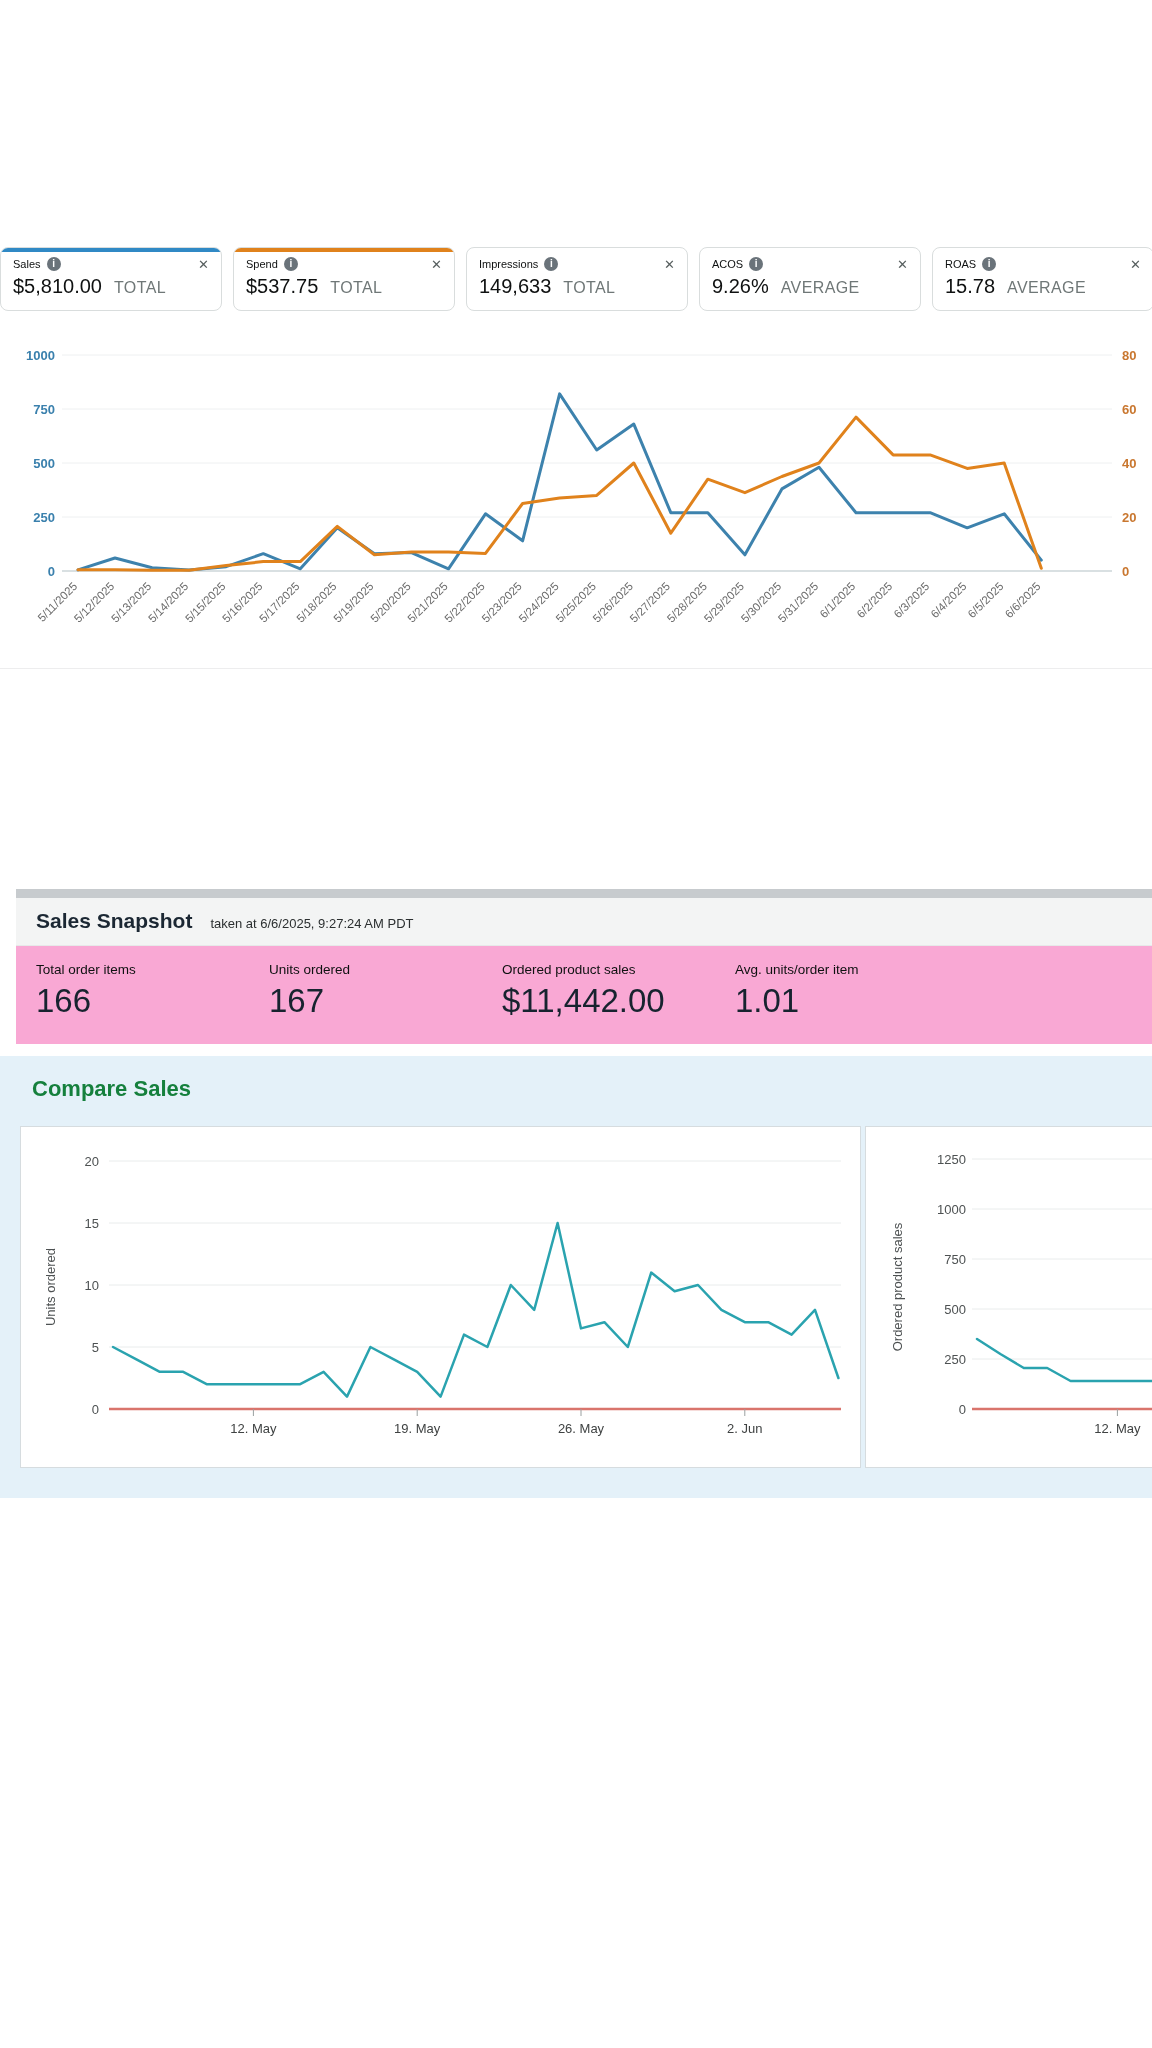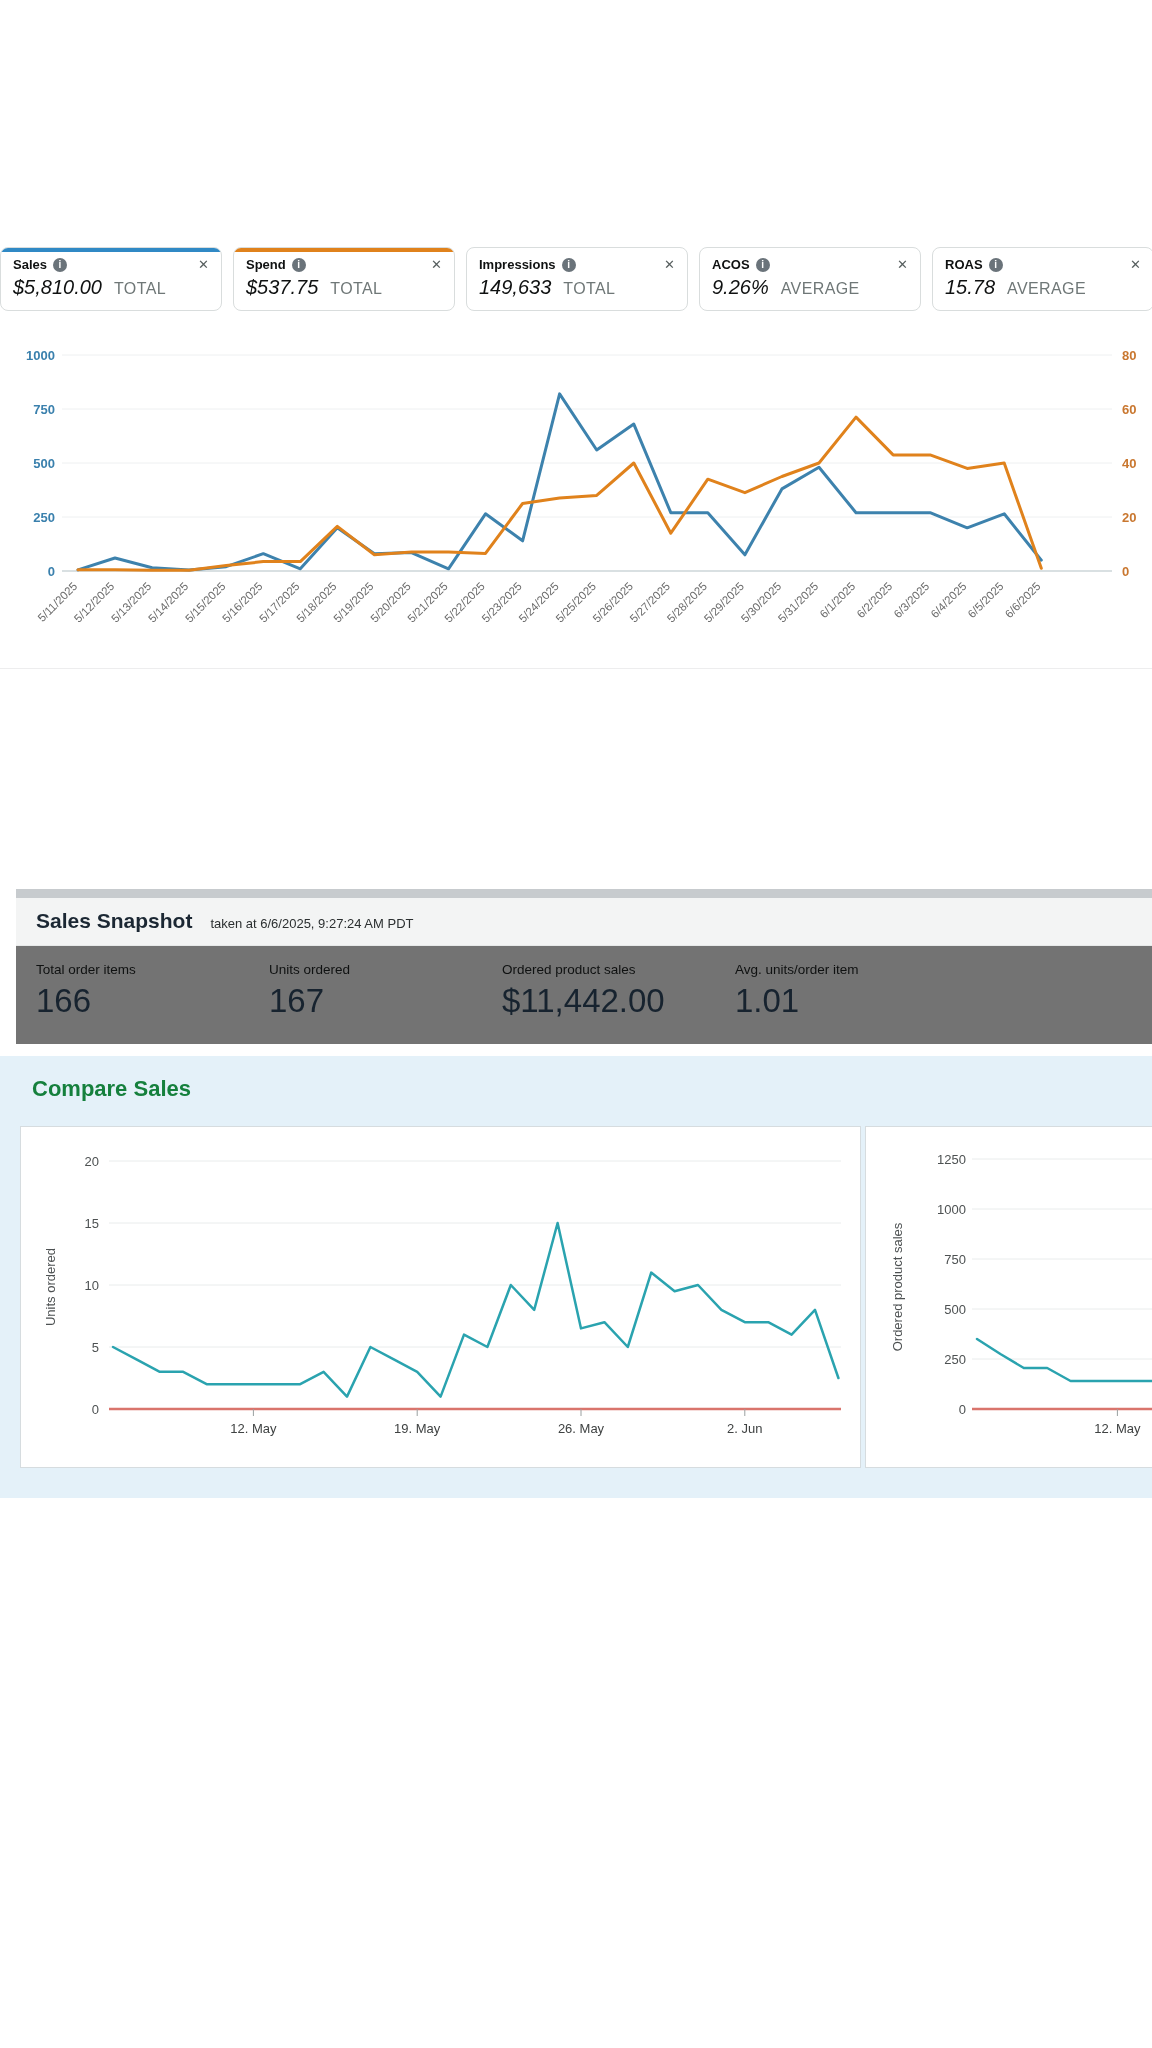--- a/index.html
+++ b/index.html
@@ -8,41 +8,41 @@
   svg text{font-family:"Liberation Sans",sans-serif;}
 
   
   .cards-row{display:flex;gap:11px;margin-top:247px;}
   .m-card{position:relative;flex:0 0 222px;box-sizing:border-box;height:64px;
           background:#fff;border:1px solid #d9dddd;border-radius:8px;
           padding:9px 12px 8px;overflow:hidden;}
   .accent-bar{position:absolute;top:-1px;left:-1px;right:-1px;height:5px;
               border-radius:8px 8px 0 0;}
   .m-card .row1{display:flex;align-items:center;}
-  .m-label{font-size:13px;font-weight:700;color:#0f1111;text-align:center;}
+  .m-label{font-size:11px;font-weight:400;color:#0f1111;text-align:center;}
   .info-ic{display:inline-block;width:14px;height:14px;margin-left:6px;border-radius:50%;
            background:#6a737a;color:#fff;font-size:10px;font-weight:700;line-height:14px;
            text-align:center;}
   .close-ic{margin-left:auto;color:#565e5e;font-size:13px;cursor:pointer;line-height:1;}
   .m-card .row2{margin-top:4px;display:flex;align-items:baseline;}
-  .m-value{font-size:20px;color:#0f1111;font-style:italic;}
+  .m-value{font-size:20px;color:#0f1111;}
   .m-suffix{font-size:16px;color:#6f7777;margin-left:12px;letter-spacing:.4px;}
 
   
   .main-chart-wrap{margin-top:20px;}
   .section-divider{height:0;border-bottom:1px solid #ededee;margin-top:15px;}
 
   
   .snapshot{margin-top:220px;margin-left:16px;}
   .gray-bar{height:9px;background:#c7cbce;}
   .snap-header{background:#f3f4f4;border-bottom:1px solid #e7e9e9;
                display:flex;align-items:baseline;padding:11px 20px 12px;}
   .snap-title{font-size:21px;font-weight:700;color:#1b2733;}
   .snap-taken{font-size:13px;color:#2b2f30;margin-left:18px;}
-  .snap-metrics{display:flex;padding:16px 20px 24px;background:#737373;}
+  .snap-metrics{display:flex;padding:16px 20px 24px;background:#f9a8d4;}
   .snap-col{width:233px;}
   .snap-label{font-size:13.5px;color:#0f1111;}
   .snap-value{font-size:33px;color:#17232f;margin-top:5px;}
 
   
   .compare-panel{margin-top:12px;background:#e4f1f9;box-sizing:border-box;
                  height:442px;padding-top:20px;overflow:hidden;}
   .compare-title{margin:0 0 24px 32px;font-size:22px;font-weight:700;color:#15803d;}
   .compare-cards{display:flex;gap:4px;margin-left:20px;width:1720px;}
   .c-card{flex:0 0 841px;height:342px;background:#fff;border:1px solid #d6dcdf;

